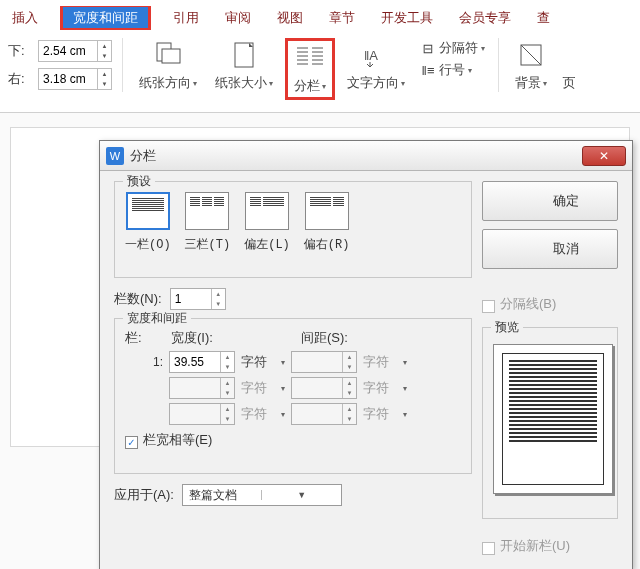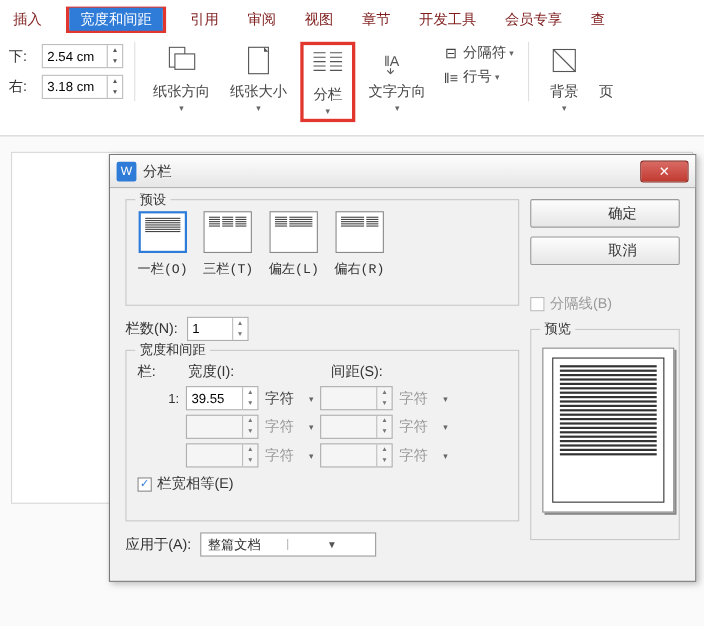--- a/index.html
+++ b/index.html
@@ -16,21 +16,21 @@
 .margin-row { display: flex; align-items: center; gap: 4px; }
 .margin-row .lbl { width: 26px; }
 .spin { display: inline-flex; align-items: center; border: 1px solid #bdbdbd; height: 22px; background: #fff; }
 .spin input { border: 0; width: 58px; padding: 0 4px; outline: none; font-size: 12px;}
 .spin .arrows { width: 14px; display: flex; flex-direction: column; border-left: 1px solid #bdbdbd;}
 .spin .arrows span { font-size: 6px; text-align: center; line-height: 10px; color: #555; cursor: pointer;}
 .sep { width: 1px; background: #e0e0e0; height: 54px; margin: 0 4px; }
 
 .big-btn { display: flex; flex-direction: column; align-items: center; gap: 4px; padding: 2px 6px; cursor: pointer; }
 .big-btn .ico { width: 32px; height: 30px; display: flex; align-items: center; justify-content: center; }
-.big-btn .cap { font-size: 12px; color: #444; display: flex; align-items: center; gap: 2px; flex-direction: column;}
+.big-btn .cap { font-size: 12px; color: #444; display: flex; align-items: center; gap: 2px;}
 .drop-tri { font-size: 8px; color: #666; }
 .big-btn.boxed { border: 3px solid #e2372f; padding: 2px 6px; }
 
 .stack { display: flex; flex-direction: column; gap: 2px; }
 .stack .srow { display: flex; align-items: center; gap: 3px; font-size: 12px; color: #444; cursor: pointer; padding: 1px 3px;}
 .mini-ico { width: 16px; height: 14px; display: inline-flex; align-items: center; justify-content: center; }
 
 .blank { background: #fff; border: 1px solid #d8d8d8; height: 320px; margin: 14px 10px; }
 
 
@@ -62,26 +62,26 @@
 .cells { display:flex; flex-direction:column; gap:4px; margin-bottom:6px;}
 .cell-row { display:flex; align-items:center; gap:6px; }
 .cell-row .idx { width:38px; text-align:right; font-size:12px;}
 .spin2 { display:inline-flex; border:1px solid #aeaeae; background:#fff; height:22px;}
 .spin2.dis { background:#f5f5f5; }
 .spin2 input { border:0; width:50px; padding:0 4px; outline:none; font-size:12px; background:transparent;}
 .spin2 .ar { width:14px; display:flex;flex-direction:column; border-left:1px solid #bdbdbd;}
 .spin2 .ar span{ font-size:6px; text-align:center; line-height:10px; color:#777;}
 .unit { font-size:12px; color:#444; display:inline-flex; align-items:center; gap:14px;}
 
-.chk { display:inline-flex; align-items:center; gap:5px; font-size:12px; cursor:pointer;}
+.chk { display:inline-flex; align-items:flex-end; gap:5px; font-size:12px; cursor:pointer;}
 .chk .box { width:13px; height:13px; border:1px solid #888; background:#fff; display:inline-flex; align-items:center; justify-content:center; font-size:10px; color:#2f7bd8;}
 .chk.dis { color:#9a9a9a; }
 .chk.dis .box { border-color:#bbb; }
 
-.btn { height:26px; border:1px solid #9a9a9a; background:linear-gradient(#fdfdfd,#e6e6e6); border-radius:2px; cursor:pointer; font-size:13px; display:flex;align-items:center;justify-content:center;padding-left:32px;}
+.btn { height:40px; border:1px solid #9a9a9a; background:linear-gradient(#fdfdfd,#e6e6e6); border-radius:2px; cursor:pointer; font-size:13px; display:flex;align-items:center;justify-content:center;padding-left:32px;}
 
 .preview-box { border:1px solid #888; background:#fff; width:120px; height:150px; margin:6px auto 0; padding:8px; box-shadow: 2px 2px 0 #888;}
 .preview-page { border:1px solid #333; width:100%; height:100%; padding:6px; display:flex; flex-direction:column; gap:2px;}
 .preview-page .l { height:2px; background:#333; }
 
 .combo { border:1px solid #9a9a9a; background:#fff; height:22px; display:inline-flex; align-items:center; width:160px;}
 .combo span { flex:1; padding:0 6px; font-size:12px;}
 .combo .cd { width:16px; border-left:1px solid #bbb; text-align:center; font-size:9px; color:#555;}
 </style>
 </head>
@@ -451,15 +451,19 @@
               <div class="l"></div>
               <div class="l"></div>
               <div class="l"></div>
               <div class="l"></div>
               <div class="l"></div>
               <div class="l"></div>
           </div>
         </div>
       </div>
 
+      <label class="chk dis">
+          <span class="box"></span>
+          <span>开始新栏(U)</span>
+        </label>
     </div>
   </div>
 </div>
 
 </body></html>

